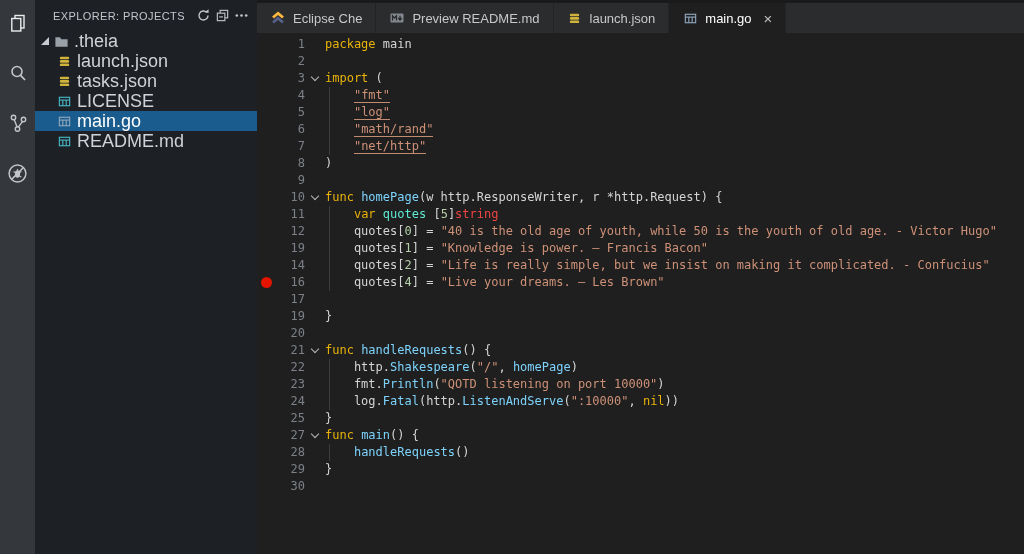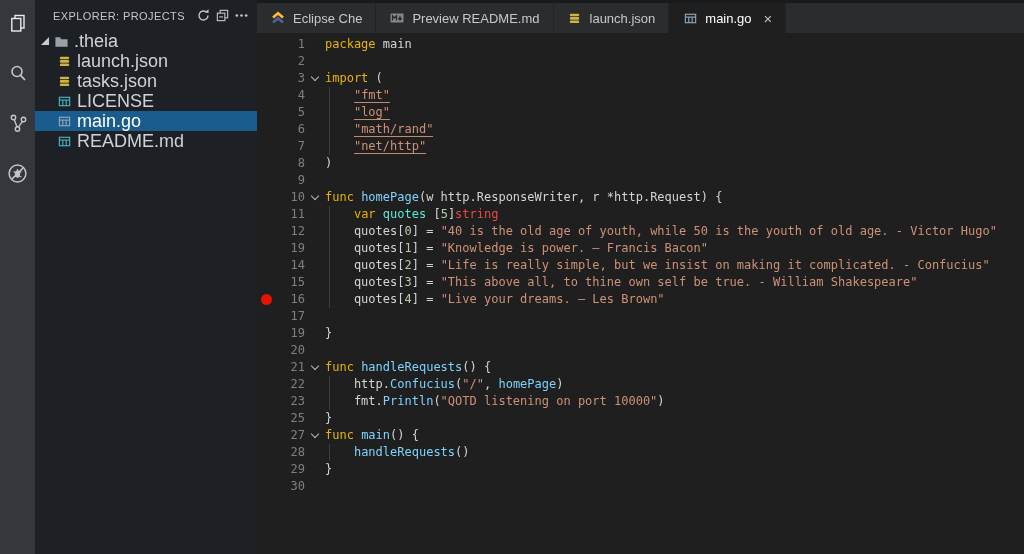--- a/index.html
+++ b/index.html
@@ -323,26 +323,20 @@
           <span class="fold-col"></span>
           <span class="code"><span class="guide"></span><span class="pln">    quotes[</span><span class="num">1</span><span class="pln">] = </span><span class="str">"Knowledge is power. – Francis Bacon"</span></span>
         </div>
         <div class="code-line">
           <span class="bp-margin"></span>
           <span class="lnum">14</span>
           <span class="fold-col"></span>
           <span class="code"><span class="guide"></span><span class="pln">    quotes[</span><span class="num">2</span><span class="pln">] = </span><span class="str">"Life is really simple, but we insist on making it complicated. - Confucius"</span></span>
         </div>
         <div class="code-line">
-          <span class="bp-margin"></span>
-          <span class="lnum">15</span>
-          <span class="fold-col"></span>
-          <span class="code"><span class="guide"></span><span class="pln">    quotes[</span><span class="num">3</span><span class="pln">] = </span><span class="str">"This above all, to thine own self be true. - William Shakespeare"</span></span>
-        </div>
-        <div class="code-line">
           <span class="bp-margin">
             <span class="bp-dot"></span>
           </span>
           <span class="lnum">16</span>
           <span class="fold-col"></span>
           <span class="code"><span class="guide"></span><span class="pln">    quotes[</span><span class="num">4</span><span class="pln">] = </span><span class="str">"Live your dreams. – Les Brown"</span></span>
         </div>
         <div class="code-line">
           <span class="bp-margin"></span>
           <span class="lnum">17</span>
@@ -366,27 +360,33 @@
           <span class="lnum">21</span>
           <span class="fold-col">
             <span class="fold-chevron"></span>
           </span>
           <span class="code"><span class="kw">func</span><span class="pln"> </span><span class="fn">handleRequests</span><span class="pln">() {</span></span>
         </div>
         <div class="code-line">
           <span class="bp-margin"></span>
           <span class="lnum">22</span>
           <span class="fold-col"></span>
-          <span class="code"><span class="guide"></span><span class="pln">    http.</span><span class="fn">Confucius</span><span class="pln">(</span><span class="str">"/"</span><span class="pln">, </span><span class="fn">homePage</span><span class="pln">)</span></span>
+          <span class="code"><span class="guide"></span><span class="pln">    http.</span><span class="fn">Shakespeare</span><span class="pln">(</span><span class="str">"/"</span><span class="pln">, </span><span class="fn">homePage</span><span class="pln">)</span></span>
         </div>
         <div class="code-line">
           <span class="bp-margin"></span>
           <span class="lnum">23</span>
           <span class="fold-col"></span>
           <span class="code"><span class="guide"></span><span class="pln">    fmt.</span><span class="fn">Println</span><span class="pln">(</span><span class="str">"QOTD listening on port 10000"</span><span class="pln">)</span></span>
+        </div>
+        <div class="code-line">
+          <span class="bp-margin"></span>
+          <span class="lnum">24</span>
+          <span class="fold-col"></span>
+          <span class="code"><span class="guide"></span><span class="pln">    log.</span><span class="fn">Fatal</span><span class="pln">(http.</span><span class="fn">ListenAndServe</span><span class="pln">(</span><span class="str">":10000"</span><span class="pln">, </span><span class="kw">nil</span><span class="pln">))</span></span>
         </div>
         <div class="code-line">
           <span class="bp-margin"></span>
           <span class="lnum">25</span>
           <span class="fold-col"></span>
           <span class="code"><span class="pln">}</span></span>
         </div>
         <div class="code-line">
           <span class="bp-margin"></span>
           <span class="lnum">27</span>

